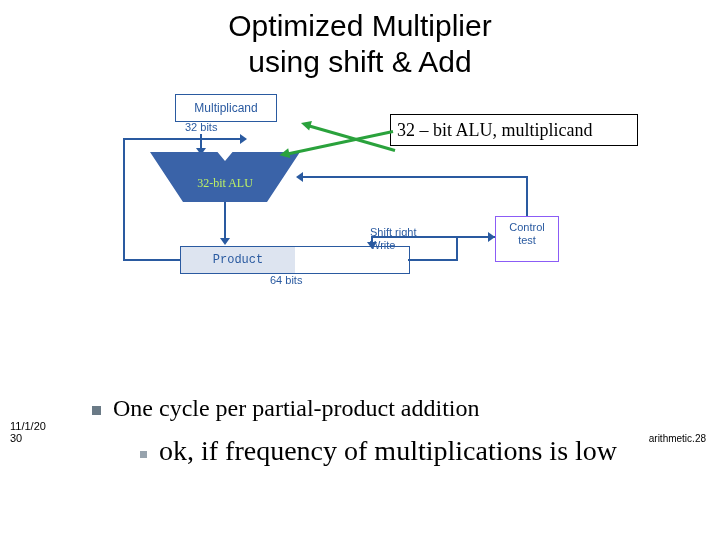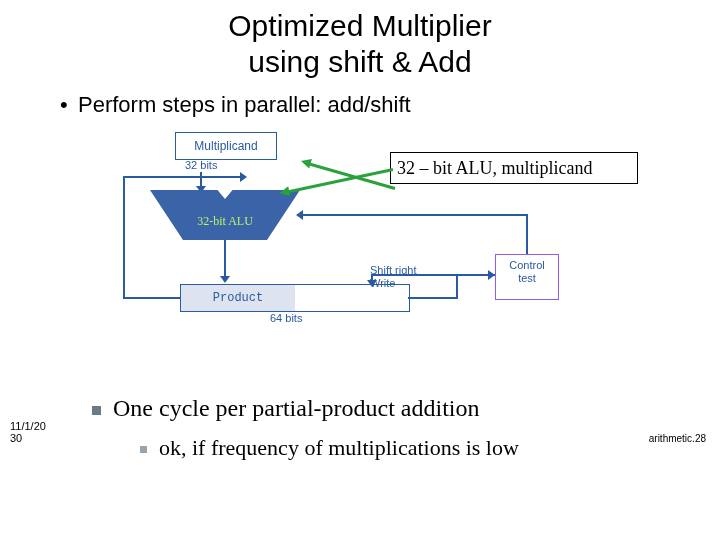--- a/index.html
+++ b/index.html
@@ -189,21 +189,21 @@
     display: inline-block;
     width: 9px; height: 9px;
     background: #6a7a86;
     margin-right: 12px;
     vertical-align: 1px;
   }
   .bullet3 {
     position: absolute;
     left: 140px;
     top: 435px;
-    font-size: 22px;
+    font-size: 28px;
   }
   .bullet3 .sq {
     display: inline-block;
     width: 7px; height: 7px;
     background: #97a3ad;
     margin-right: 12px;
     vertical-align: 2px;
   }
   .footer-date {
     position: absolute;
@@ -225,23 +225,20 @@
 </style>
 </head>
 <body>
 <div class="slide">
 
   <div class="title">
     <span>Optimized Multiplier</span><br>
     <span>using shift &amp; Add</span>
   </div>
 
-  <div class="bullet1">
-    <span class="dot">•</span><span>Perform steps in parallel: add/shift</span>
-  </div>
 
   <div class="diagram-area">
 
     <div class="mcand-box">Multiplicand</div>
     <div class="mcand-bits">32 bits</div>
 
     <div class="line" style="left:110px; top:40px; width:2px; height:18px;"></div>
     <div class="arrowhead" style="left:106px; top:54px; border-top:7px solid #2a5aa0; border-left:5px solid transparent; border-right:5px solid transparent;"></div>
 
     <div class="alu-wrap">

